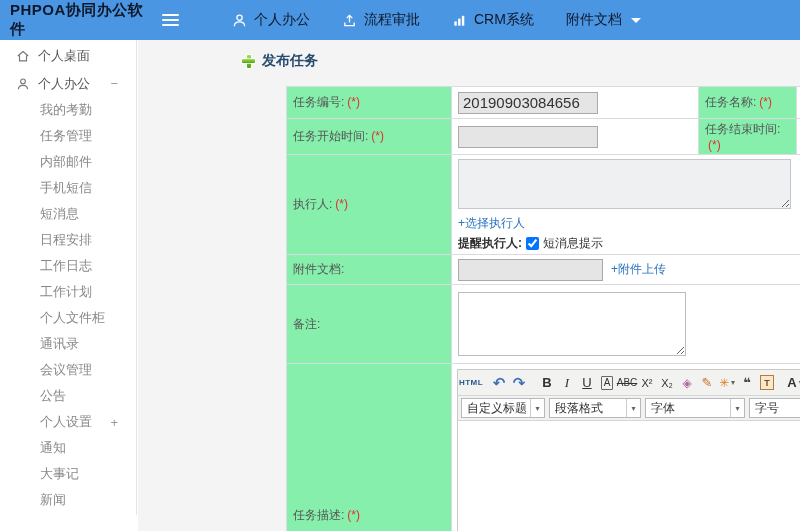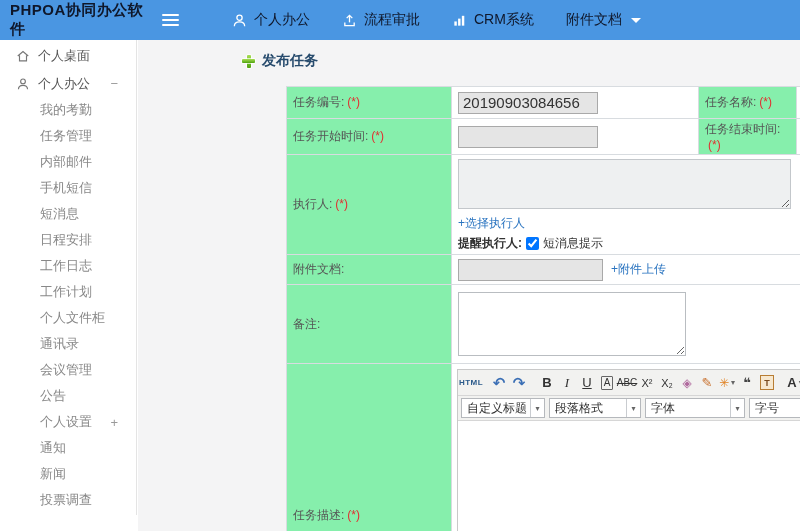--- a/index.html
+++ b/index.html
@@ -186,20 +186,23 @@
     </div>
   <div class="side-item lv2">
       <span>公告</span>
     </div>
   <div class="side-item lv2">
     <span>个人设置</span>
     <span class="toggle">+</span>
   </div>
   <div class="side-item lv2">
       <span>通知</span>
+    </div>
+  <div class="side-item lv2">
+      <span>大事记</span>
     </div>
   <div class="side-item lv2">
       <span>新闻</span>
     </div>
   <div class="side-item lv2">
       <span>投票调查</span>
     </div>
 </div>
 
 <div class="content">

